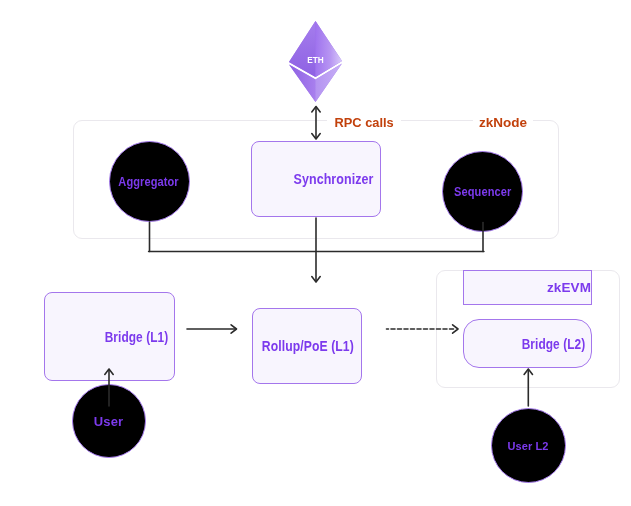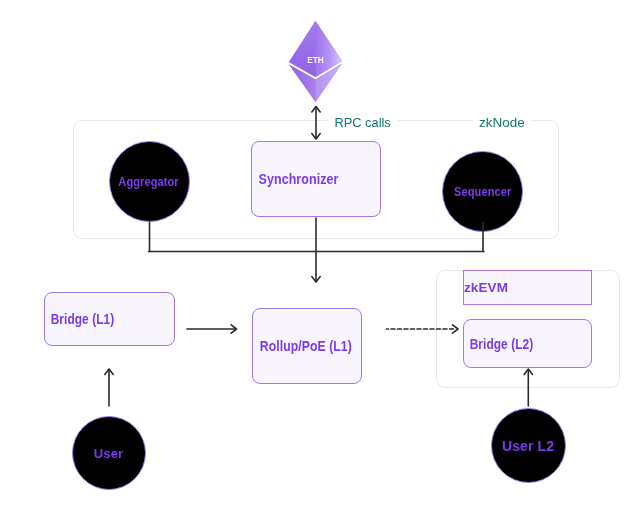--- a/index.html
+++ b/index.html
@@ -1,22 +1,22 @@
 <!DOCTYPE html>
 <html><head>
 <meta charset="utf-8">
 <style>
   html,body{margin:0;padding:0;}
   body{width:631px;height:506px;background:#ffffff;font-family:"Liberation Sans",sans-serif;position:relative;overflow:hidden;}
   .abs{position:absolute;box-sizing:border-box;}
-  .pbox{border:1.4px solid #a476ec;background:#f8f5fe;border-radius:8px;display:flex;align-items:center;justify-content:flex-start;}
+  .pbox{border:1.4px solid #a476ec;background:#f8f5fe;border-radius:8px;display:flex;align-items:center;justify-content:flex-end;}
   .pcirc{border:1.3px solid #a97ff0;background:#000000;border-radius:50%;display:flex;align-items:center;justify-content:center;}
   .ptxt{color:#7c3aed;font-weight:bold;letter-spacing:0.1px;}
   .gbox{border:1.5px solid #eae8ed;border-radius:9px;background:transparent;}
-  .lbl{color:#0f766e;font-weight:normal;font-size:13.5px;background:#ffffff;padding:0 6px;line-height:13px;}
+  .lbl{color:#c2410c;font-weight:bold;font-size:13.5px;background:#ffffff;padding:0 6px;line-height:13px;}
 </style>
 </head>
 <body>
 
 <div class="abs gbox" style="left:72.5px;top:120px;width:486px;height:118.5px;"></div>
 
 <div class="abs lbl" style="left:326.5px;top:116px;"><span style="display:inline-block;transform:scaleX(0.95);">RPC calls</span></div>
 <div class="abs lbl" style="left:473px;top:116px;">zkNode</div>
 
 <div class="abs gbox" style="left:436px;top:270px;width:184px;height:118px;"></div>
@@ -26,42 +26,42 @@
   </div>
 
 <div class="abs pcirc" style="left:108.5px;top:140.5px;width:81px;height:81px;">
     <span class="ptxt" style="font-size:13px;transform:scaleX(0.85);">Aggregator</span>
   </div>
 
 <div class="abs pcirc" style="left:442px;top:151px;width:81px;height:81px;">
     <span class="ptxt" style="font-size:13px;transform:scaleX(0.85);">Sequencer</span>
   </div>
 
-<div class="abs pbox" style="left:43.5px;top:292px;width:131px;height:54px;">
+<div class="abs pbox" style="left:43.5px;top:292px;width:131px;height:89px;">
     <span class="ptxt" style="font-size:14px;transform:scaleX(0.85);">Bridge (L1)</span>
   </div>
 
 <div class="abs pbox" style="left:251.5px;top:308px;width:110px;height:76px;">
     <span class="ptxt" style="font-size:14px;transform:scaleX(0.87);">Rollup/PoE (L1)</span>
   </div>
 
 <div class="abs pbox" style="left:463px;top:270px;width:129px;height:35px;border-radius:0;">
     <span class="ptxt" style="font-size:13.5px;">zkEVM</span>
   </div>
 
-<div class="abs pbox" style="left:463px;top:319px;width:129px;height:49px;border-radius:8px;">
+<div class="abs pbox" style="left:463px;top:319px;width:129px;height:49px;border-radius:16px;">
     <span class="ptxt" style="font-size:14px;transform:scaleX(0.85);">Bridge (L2)</span>
   </div>
 
-<div class="abs pcirc" style="left:71.5px;top:416px;width:74px;height:74px;">
+<div class="abs pcirc" style="left:71.5px;top:384px;width:74px;height:74px;">
     <span class="ptxt" style="font-size:13px;">User</span>
   </div>
 
 <div class="abs pcirc" style="left:490.5px;top:408px;width:75px;height:75px;">
-    <span class="ptxt" style="font-size:14px;">User L2</span>
+    <span class="ptxt" style="font-size:11px;">User L2</span>
   </div>
 
 <svg class="abs" style="left:0;top:0;" width="631" height="506" viewBox="0 0 631 506">
   <defs>
     <linearGradient id="gTL" x1="0" y1="0" x2="0" y2="1">
       <stop offset="0" stop-color="#a57ded"></stop>
         <stop offset="1" stop-color="#8e61e3"></stop>
     </linearGradient>
     <linearGradient id="gTR" x1="0" y1="0" x2="1" y2="0">
       <stop offset="0" stop-color="#9f73ee"></stop>

